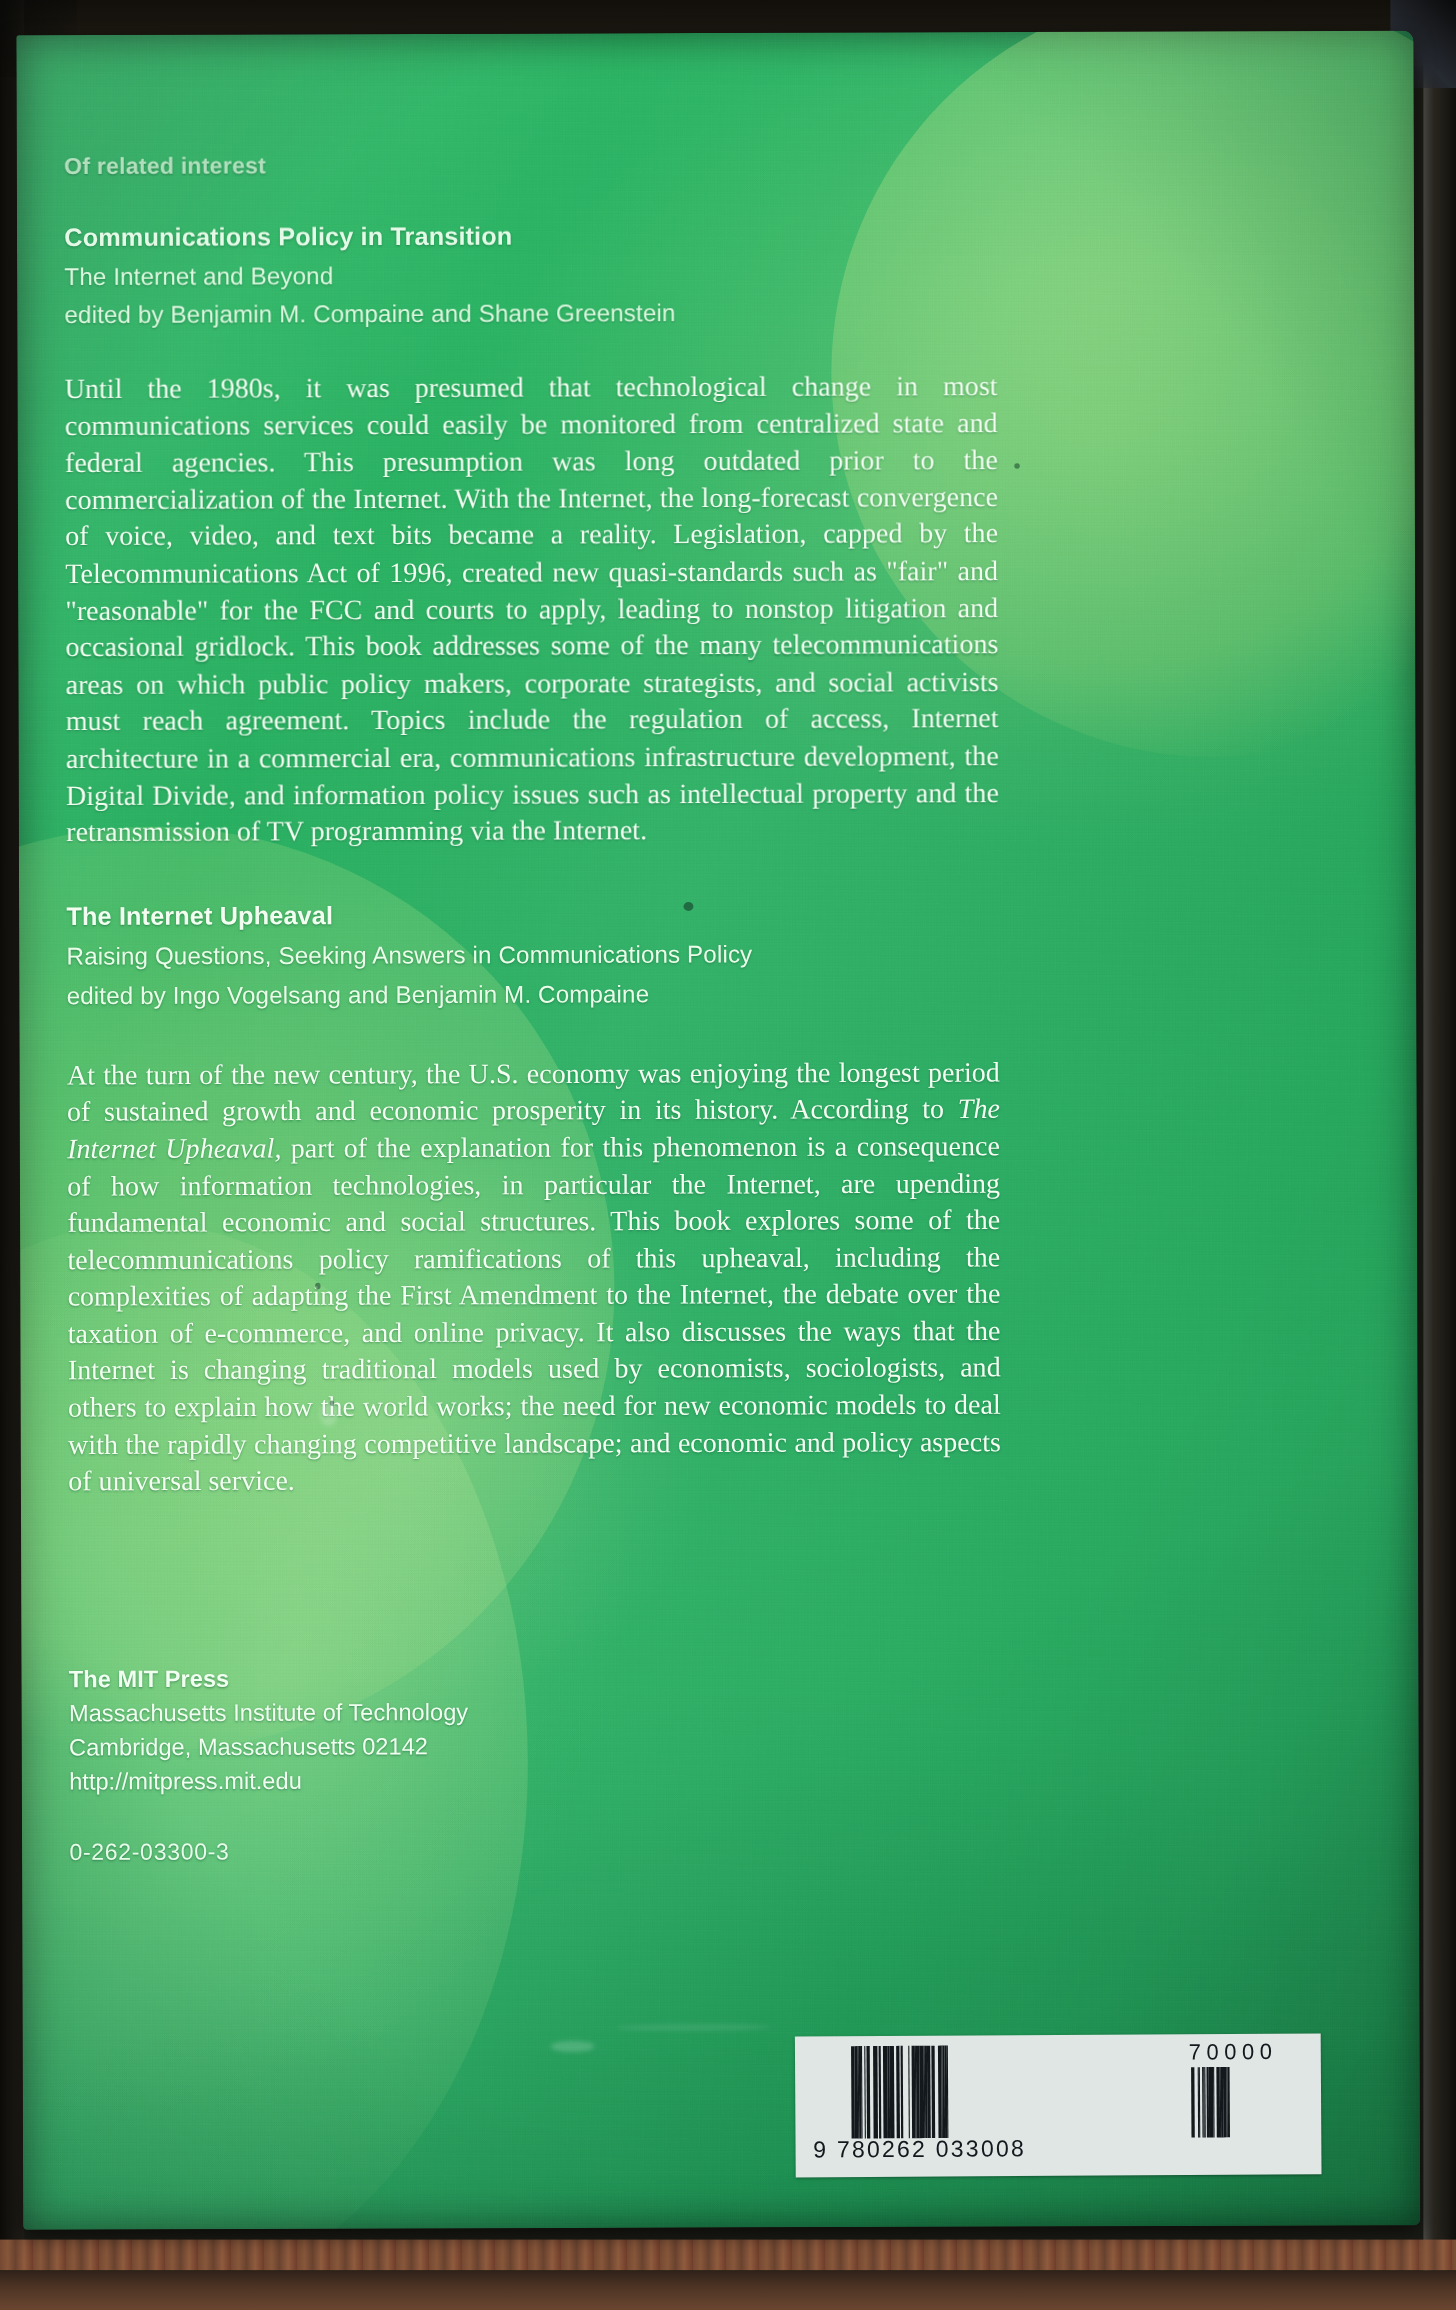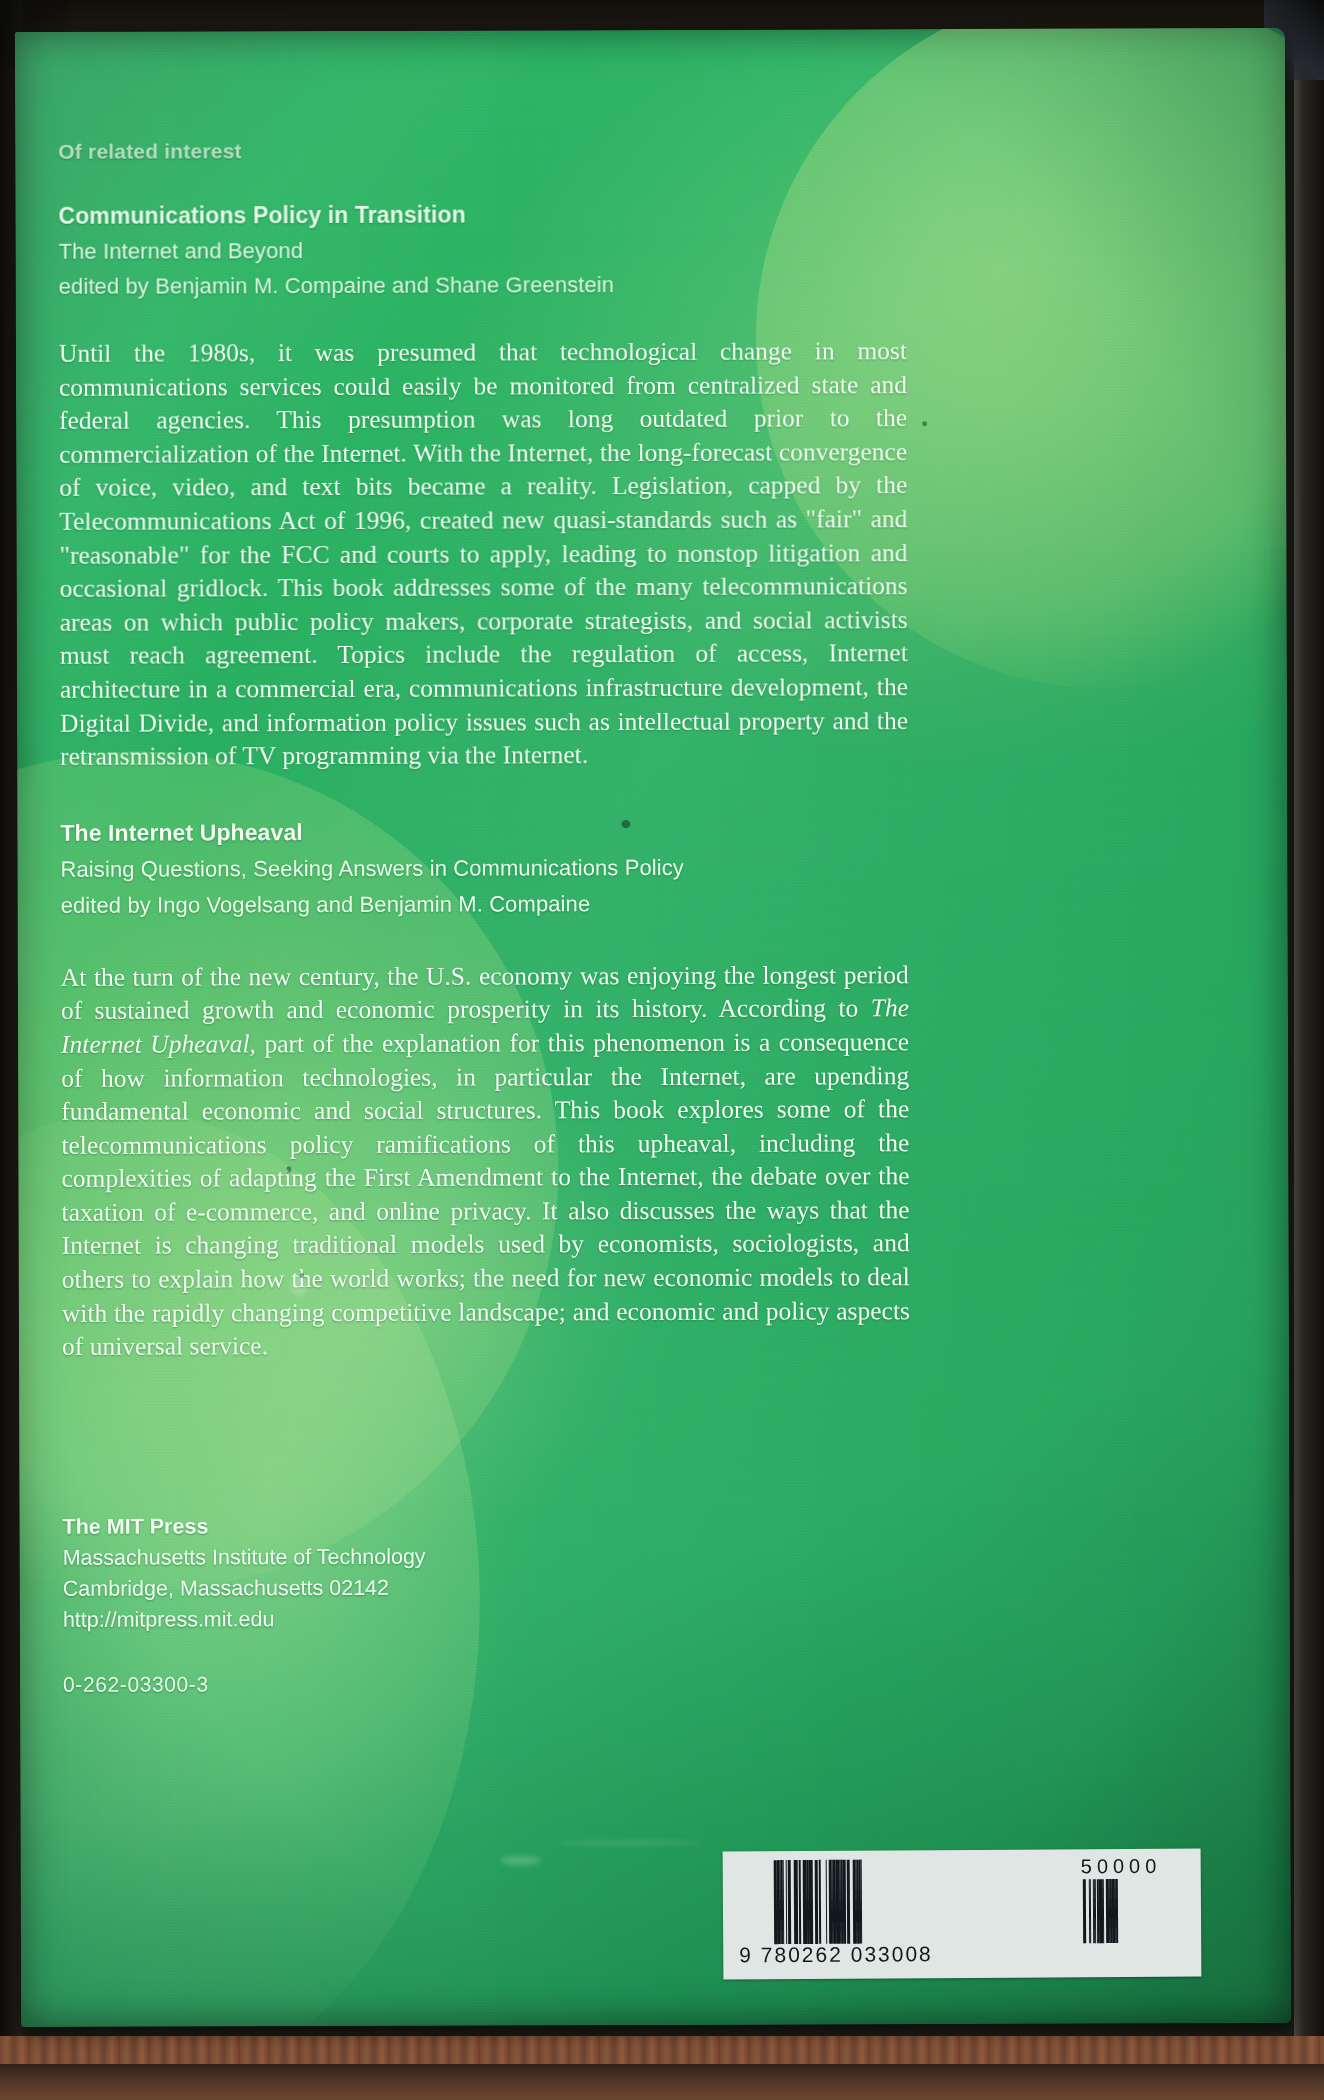--- a/index.html
+++ b/index.html
@@ -410,16 +410,16 @@
           <div class="bar" style="width:2px;"></div>
           <div class="bar" style="width:3px;"></div>
           <div class="bar" style="width:0px;background:transparent;"></div>
           <div class="bar" style="width:1px;"></div>
           <div class="bar" style="width:2px;"></div>
           <div class="bar" style="width:-1px;background:transparent;"></div>
           <div class="bar" style="width:0px;"></div>
           <div class="bar" style="width:-1px;"></div>
         </div>
     </div>
-    <div class="bc-addon-digits">50000</div>
+    <div class="bc-addon-digits">70000</div>
   </div>
 
 </div>
 
 </body></html>

